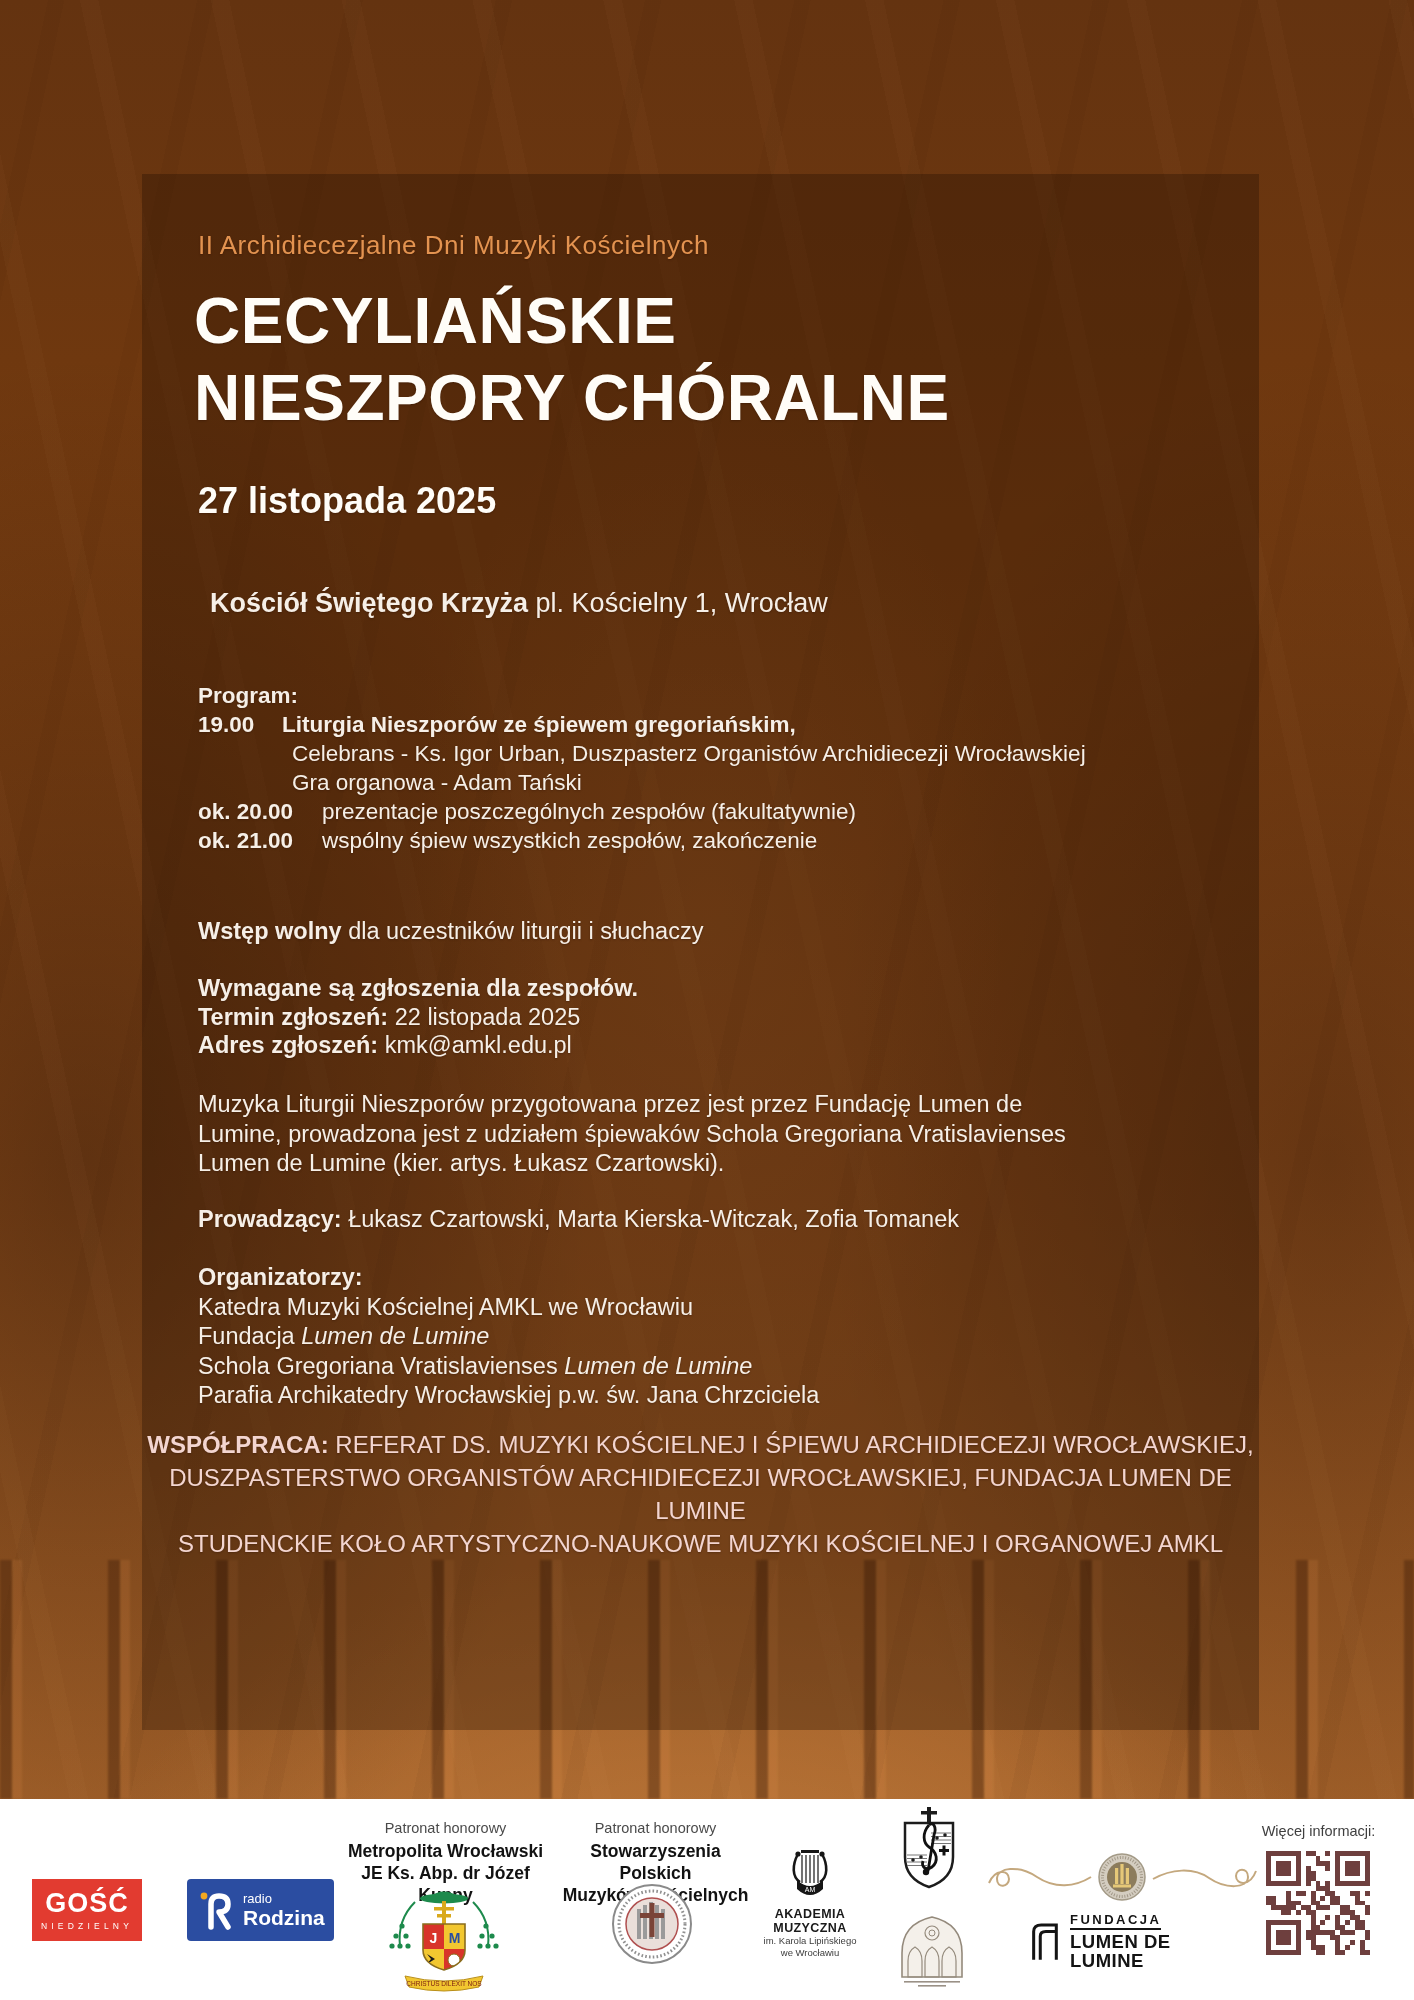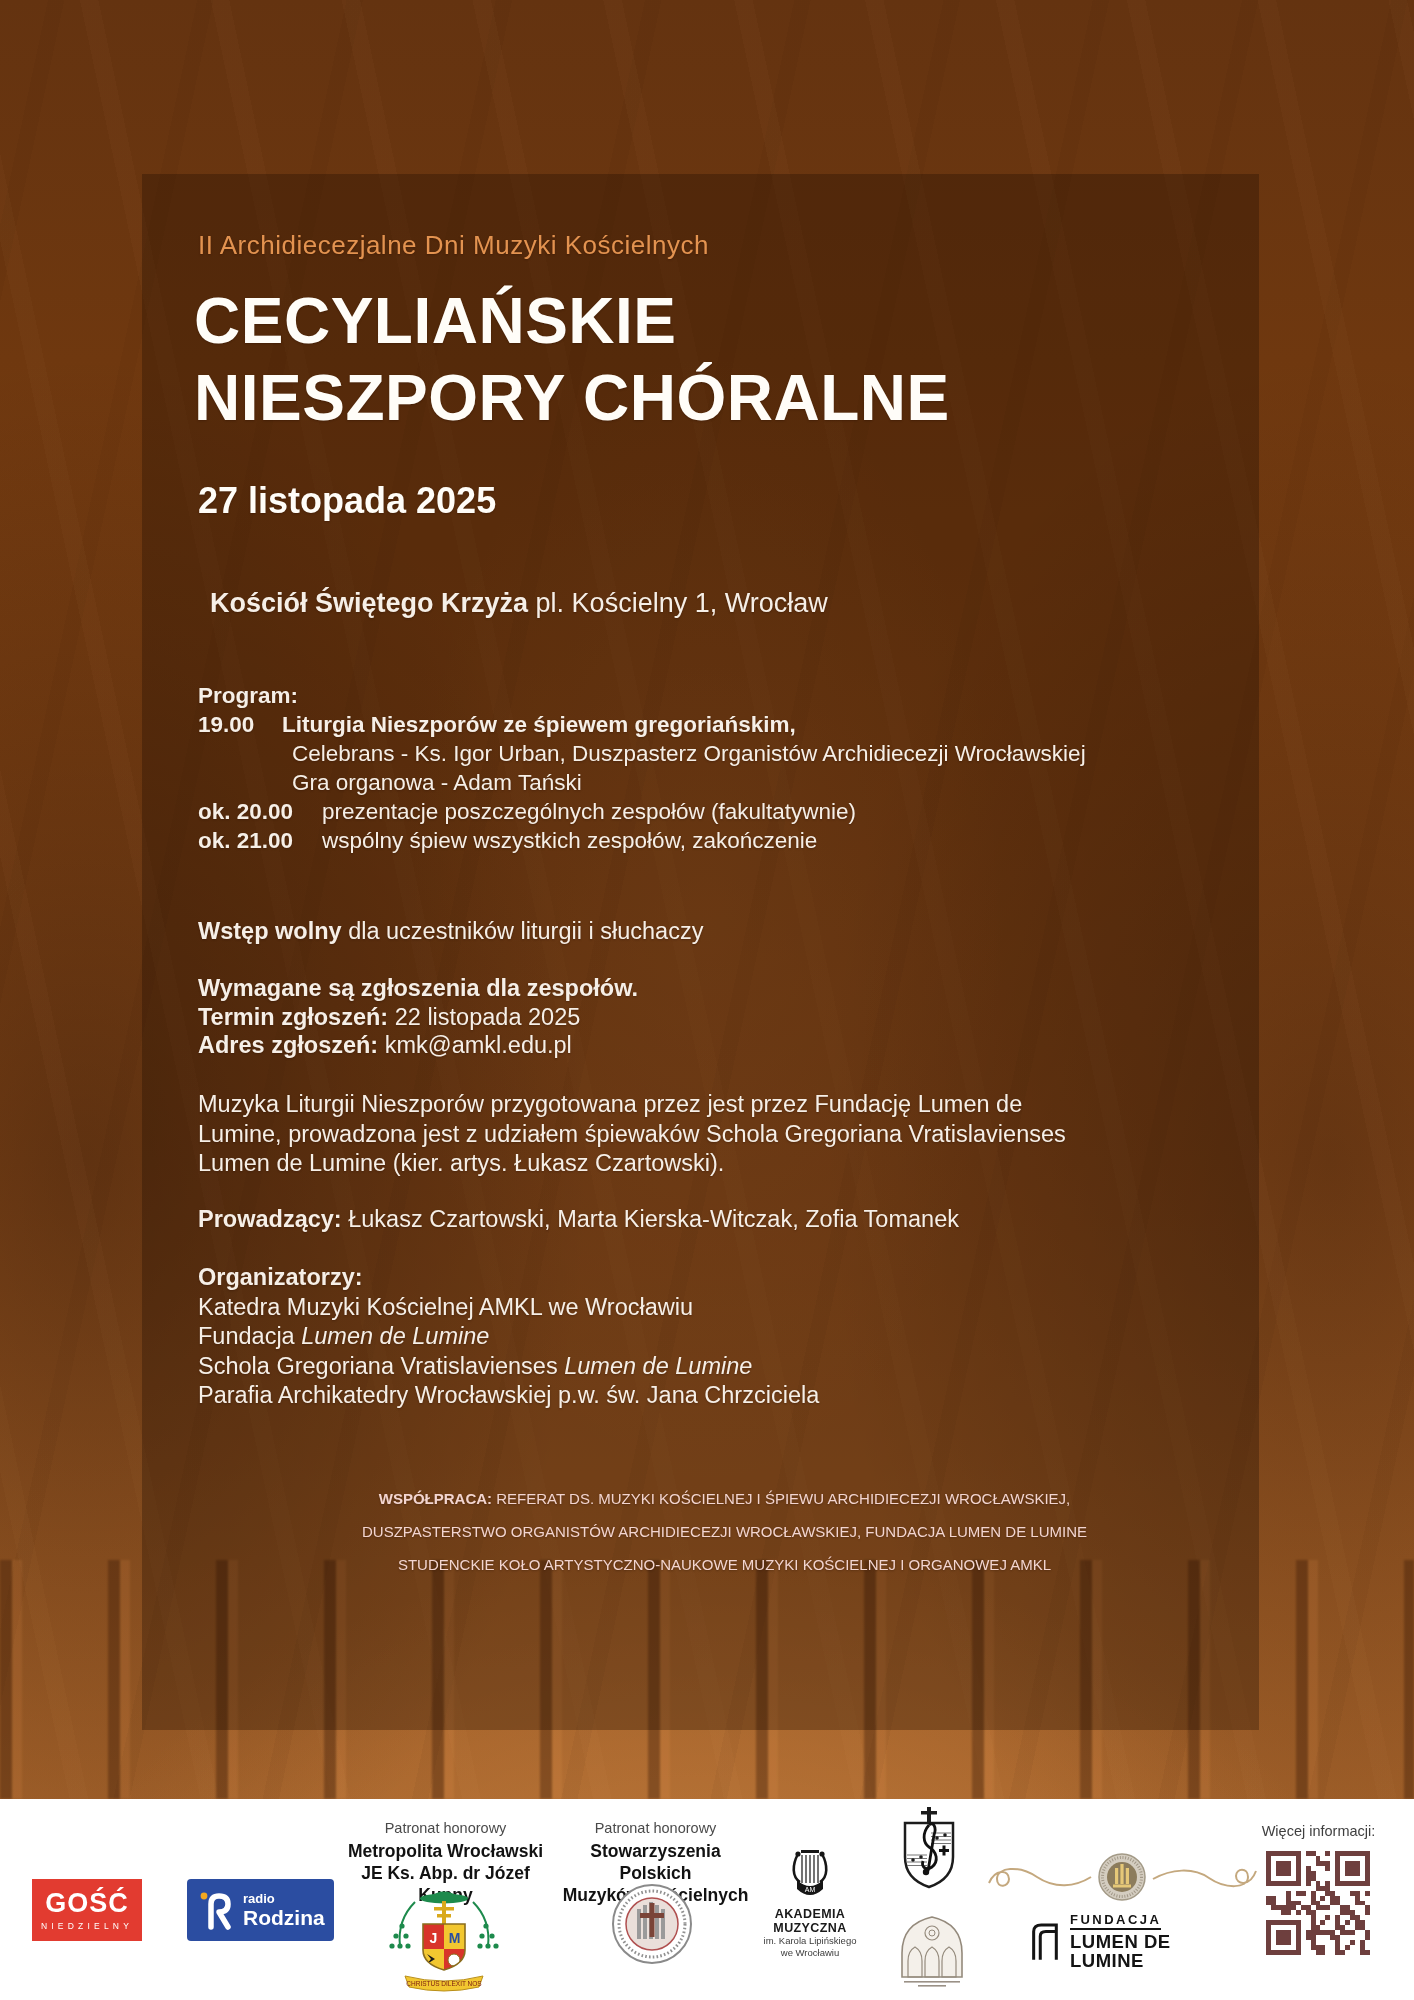--- a/index.html
+++ b/index.html
@@ -45,35 +45,35 @@
   .program { left:198px; top:681px; font-size:22.5px; line-height:29px; width:1000px; }
   .prow { display:flex; }
   .ptime { font-weight:700; width:84px; flex:0 0 auto; }
   .ptime.wide { width:124px; }
   .indent { padding-left:94px; }
   .admission { left:198px; top:918px; font-size:23.5px; }
   .reg { left:198px; top:974px; font-size:23.5px; line-height:28.5px; }
   .about { left:198px; top:1090px; font-size:23.5px; line-height:29.5px; }
   .hosts { left:198px; top:1206px; font-size:23.5px; }
   .org { left:198px; top:1263px; font-size:23.5px; line-height:29.5px; }
-  .coop { left:142px; top:1482px; width:1117px; text-align:center; font-size:15px;
-          line-height:33px; color:#f3d5d0;padding-left:24px; }
+  .coop { left:142px; top:1428px; width:1117px; text-align:center; font-size:24px;
+          line-height:33px; color:#f3d5d0; }
 
   
   .footer { position:absolute; left:0; top:1799px; width:1414px; height:201px; background:#ffffff;
             color:#1c1c1c; }
   .footer * { box-sizing:border-box; }
   .gosc { position:absolute; left:32px; top:80px; width:110px; height:62px; background:#e23b30;
           color:#fff; display:flex; flex-direction:column; align-items:center; justify-content:center; }
   .gosc-top { font-size:27px; font-weight:800; letter-spacing:1px; line-height:27px; }
   .gosc-bottom { font-size:8.5px; letter-spacing:4.2px; margin-top:4px; }
   .radio { position:absolute; left:187px; top:80px; width:147px; height:62px; background:#2b4da1;
            border-radius:4px; color:#fff; display:flex; align-items:center; padding-left:10px; }
   .radio-text { margin-left:6px; line-height:1; }
-  .radio-light { font-size:13px; font-weight:700; }
+  .radio-light { font-size:13px; font-weight:400; }
   .radio-bold { font-size:21px; font-weight:800; margin-top:2px; }
   .patron { position:absolute; text-align:center; }
   .patron-kicker { font-size:14.5px; color:#4a4a4a; margin-bottom:4px; }
   .patron-name { font-size:17.5px; font-weight:700; color:#121212; line-height:22px; }
   .p1 { left:343px; top:21px; width:205px; }
   .p2 { left:558px; top:21px; width:195px; }
   .abs { position:absolute; }
   .academy { position:absolute; left:740px; top:48px; width:140px; text-align:center; }
   .academy-title { font-size:12.5px; font-weight:700; letter-spacing:.4px; margin-top:0; color:#1a1a1a; }
   .academy-sub { font-size:9.5px; color:#3d3d3d; line-height:12px; }

